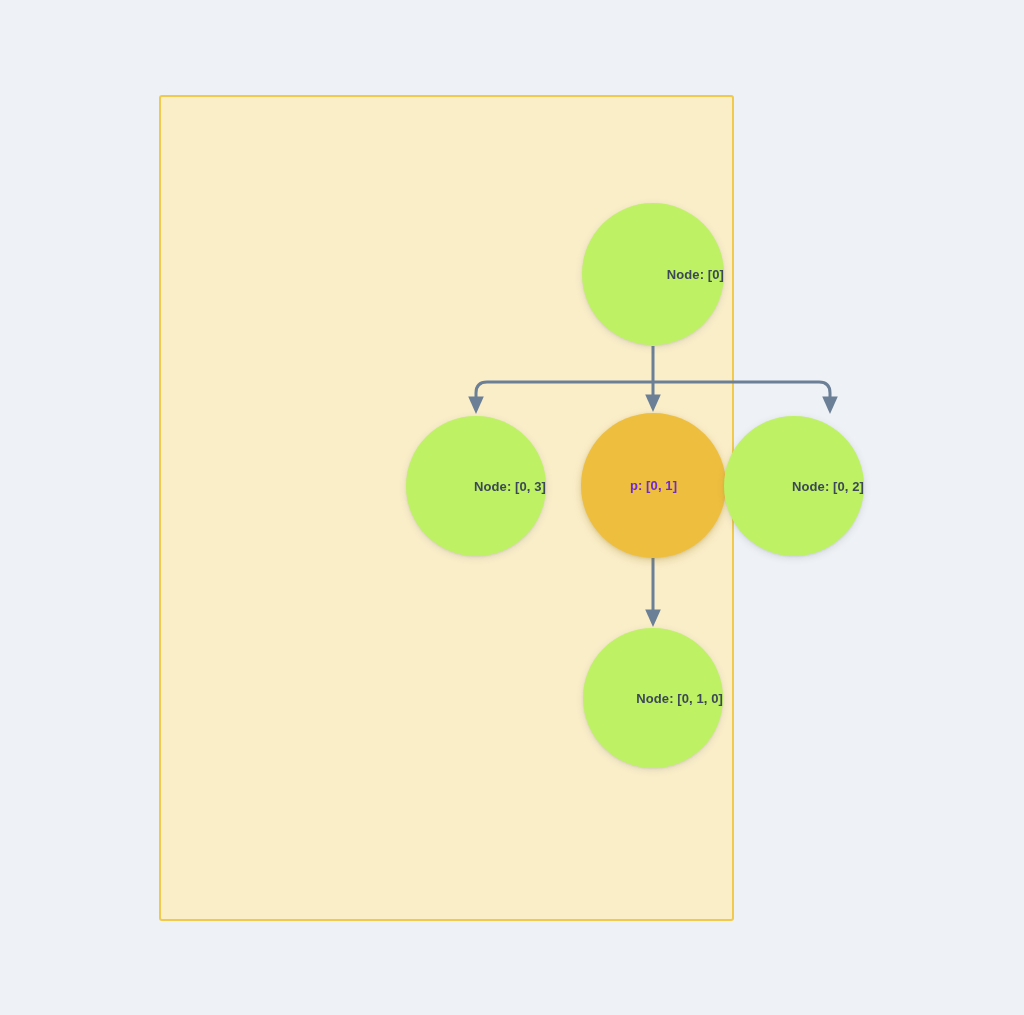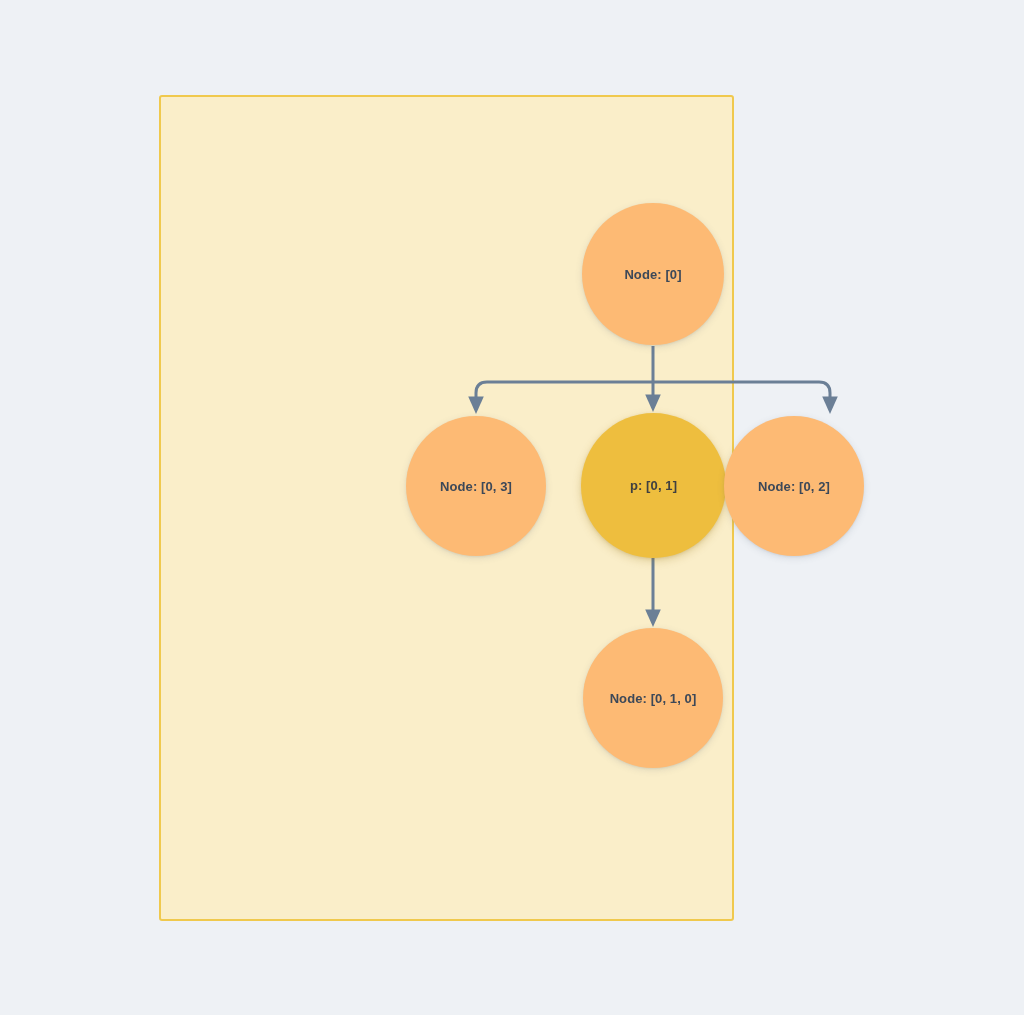--- a/index.html
+++ b/index.html
@@ -67,33 +67,34 @@
   .node-label {
     font-size: 13px;
     font-weight: 600;
     letter-spacing: 0.1px;
     color: #3c4858;
     white-space: nowrap;
     user-select: none;
   }
 
   .node.plain {
-    background: #fdba74;
+    background: #bef264;
     box-shadow: 0 2px 7px rgba(90, 100, 120, 0.16),
                 0 1px 2px rgba(90, 100, 120, 0.10);
+    justify-content: flex-end;
   }
 
   .node.accent {
     background: #eebe3e;
     box-shadow: 0 3px 9px rgba(150, 115, 20, 0.26),
                 0 1px 3px rgba(150, 115, 20, 0.16);
   }
 
   .node.accent .node-label {
-    color: #404040;
+    color: #6d28d9;
   }
 
   
   #node-root      { left: 582px; top: 203px; width: 142px; height: 142px; }
   #node-0-0       { left: 406px; top: 416px; width: 140px; height: 140px; }
   #node-0-1       { left: 581px; top: 413px; width: 145px; height: 145px; }
   #node-0-2       { left: 724px; top: 416px; width: 140px; height: 140px; }
   #node-0-1-0     { left: 583px; top: 628px; width: 140px; height: 140px; }
 </style>
 </head>

